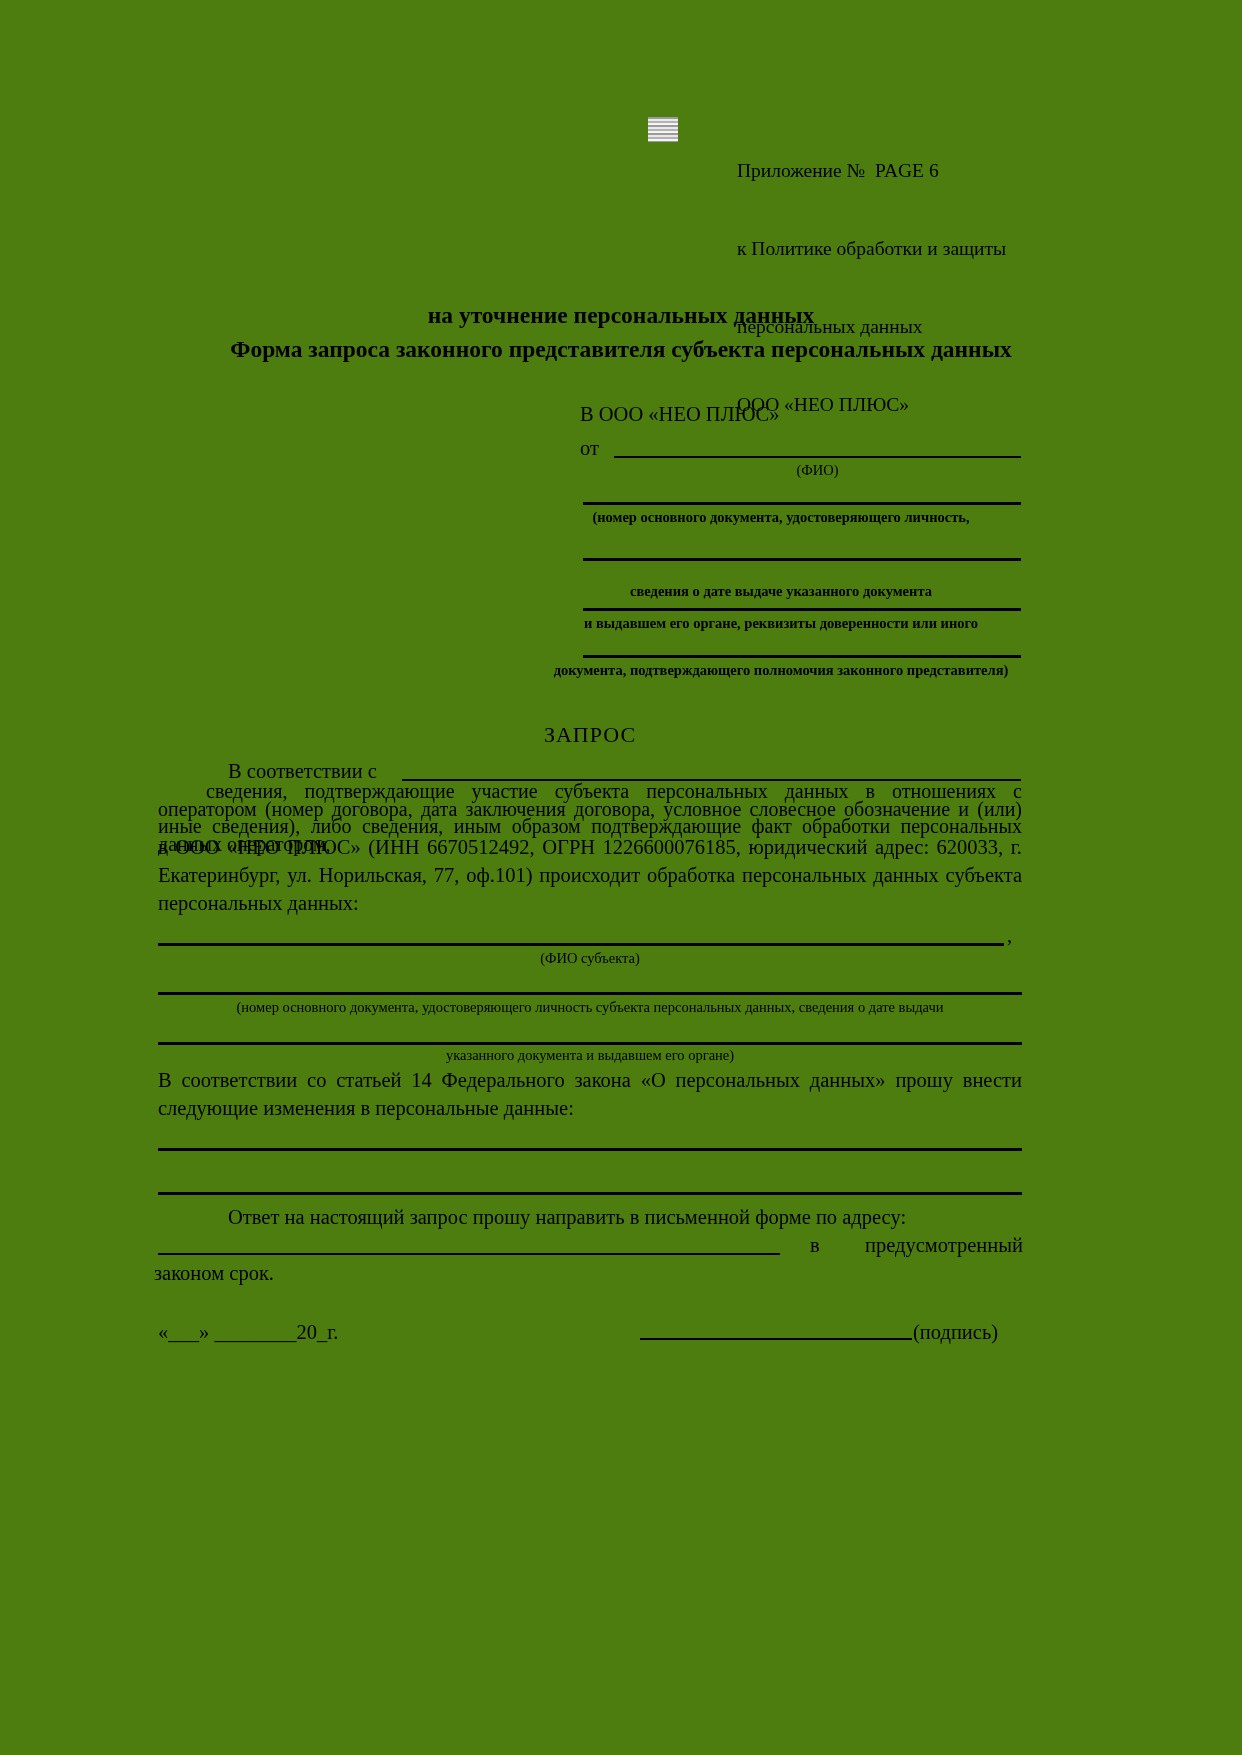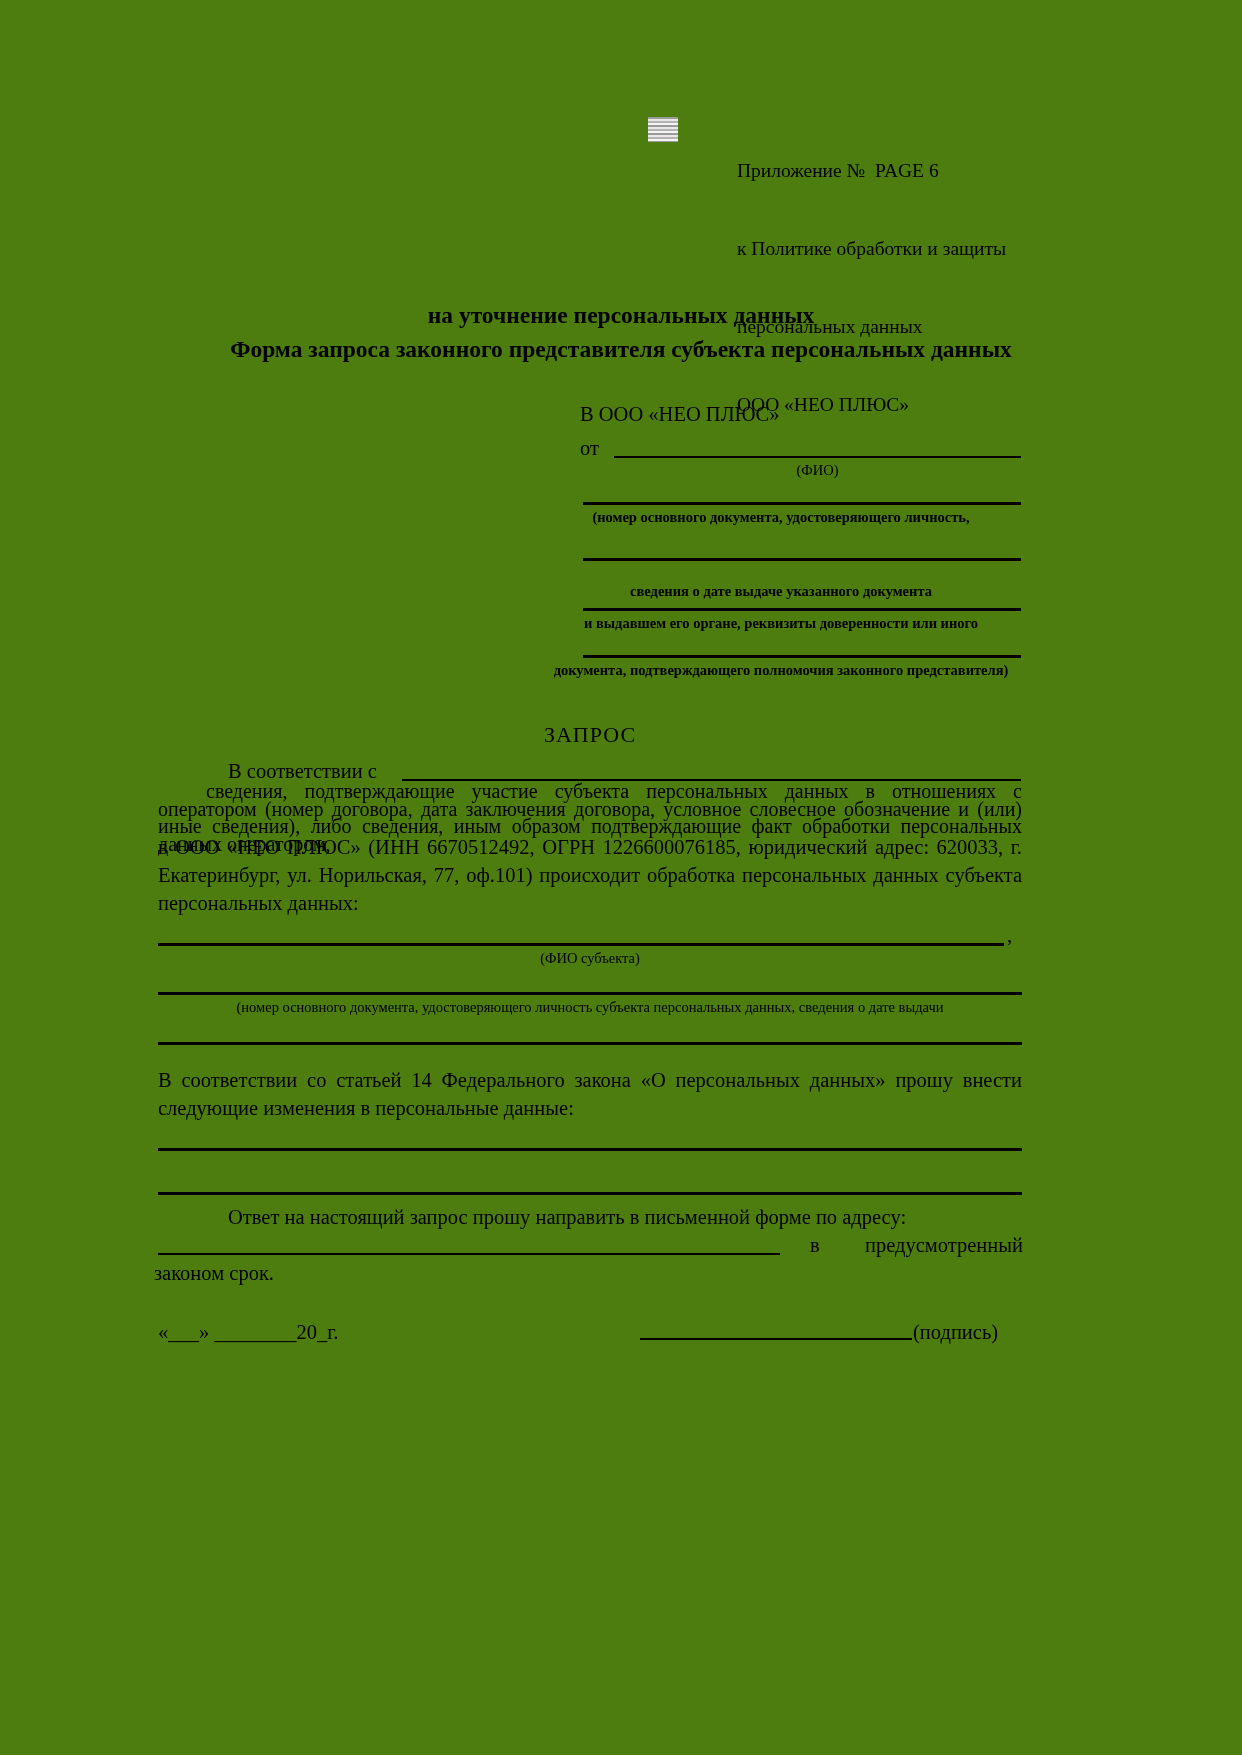--- a/index.html
+++ b/index.html
@@ -138,20 +138,21 @@
   <div class="abs body-text" id="operator-paragraph">в ООО «НЕО ПЛЮС» (ИНН 6670512492, ОГРН 1226600076185, юридический адрес: 620033, г. Екатеринбург, ул. Норильская, 77, оф.101) происходит обработка персональных данных субъекта персональных данных:</div>
 
   <div class="abs" id="subject-line"></div>
   <span class="abs body-text" id="subject-comma">,</span>
   <div class="abs small-text" id="subject-fio-caption">(ФИО субъекта)</div>
 
   <div class="abs" id="subject-doc-line-1"></div>
   <div class="abs small-text" id="subject-doc-caption-1">(номер основного документа, удостоверяющего личность субъекта персональных данных, сведения о дате выдачи</div>
 
   <div class="abs" id="subject-doc-line-2"></div>
+  <div class="abs small-text" id="subject-doc-caption-2">указанного документа и выдавшем его органе)</div>
 
   <div class="abs body-text" id="law-paragraph">В соответствии со статьей 14 Федерального закона «О персональных данных» прошу внести следующие изменения в персональные данные:</div>
 
   <div class="abs" id="changes-line-1"></div>
   <div class="abs" id="changes-line-2"></div>
 
   <div class="abs body-text" id="response-start">Ответ на настоящий запрос прошу направить в письменной форме по адресу:</div>
   <div class="abs" id="address-line"></div>
   <span class="abs body-text" id="response-v">в</span>
   <span class="abs body-text" id="response-term">предусмотренный</span>

